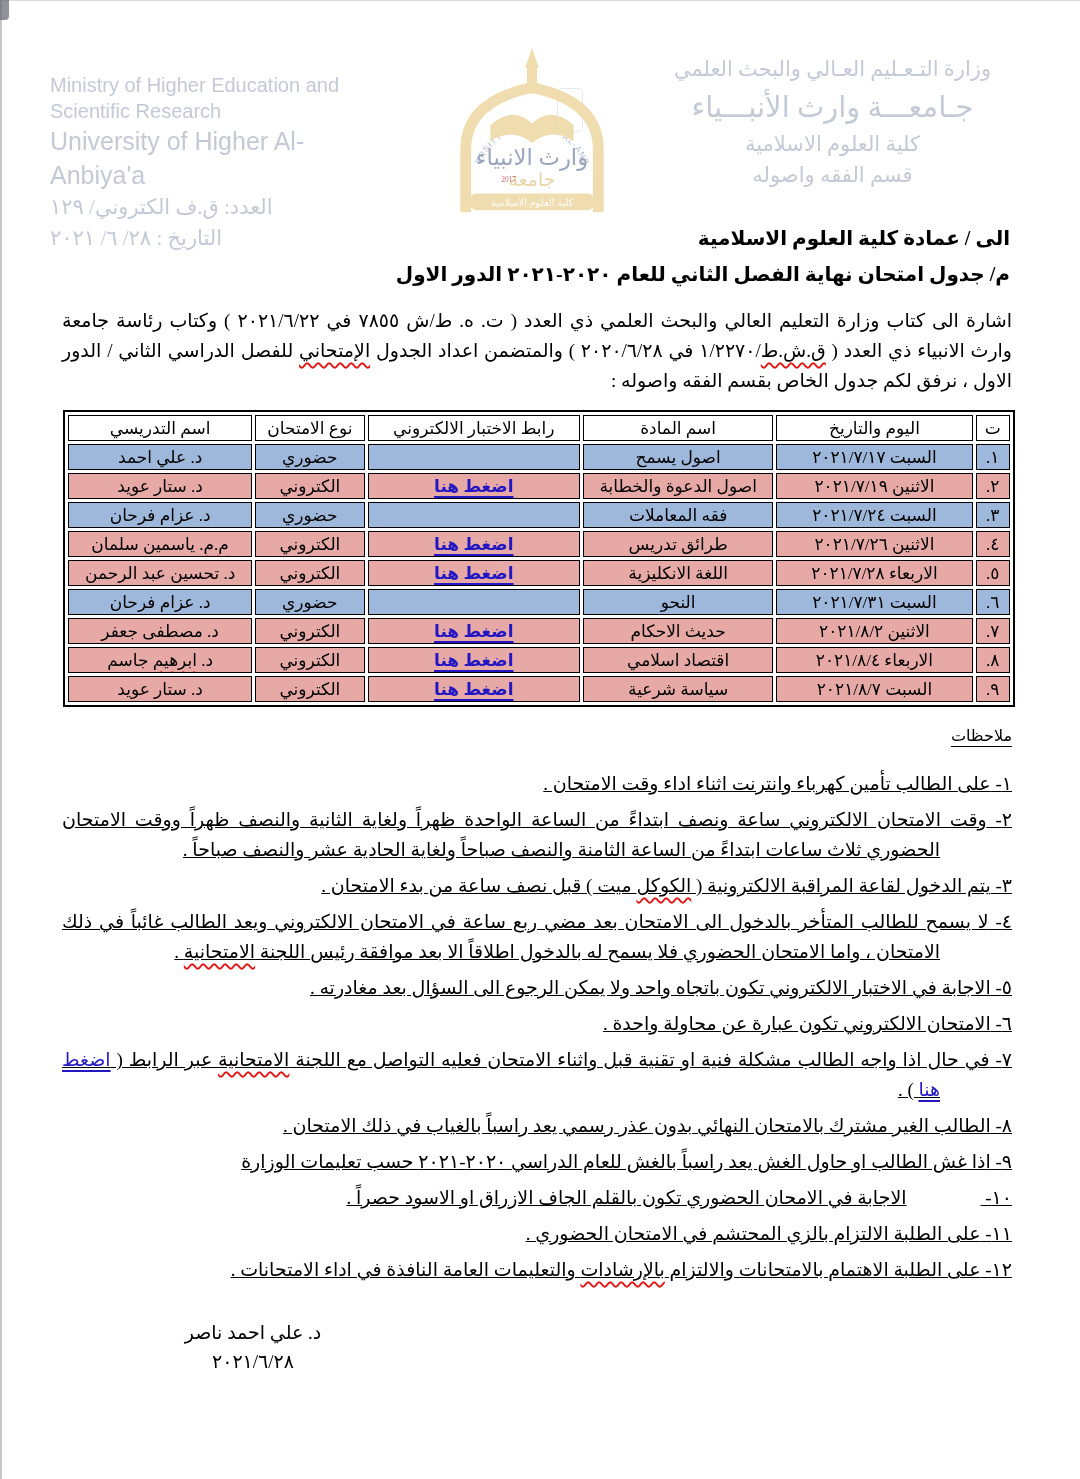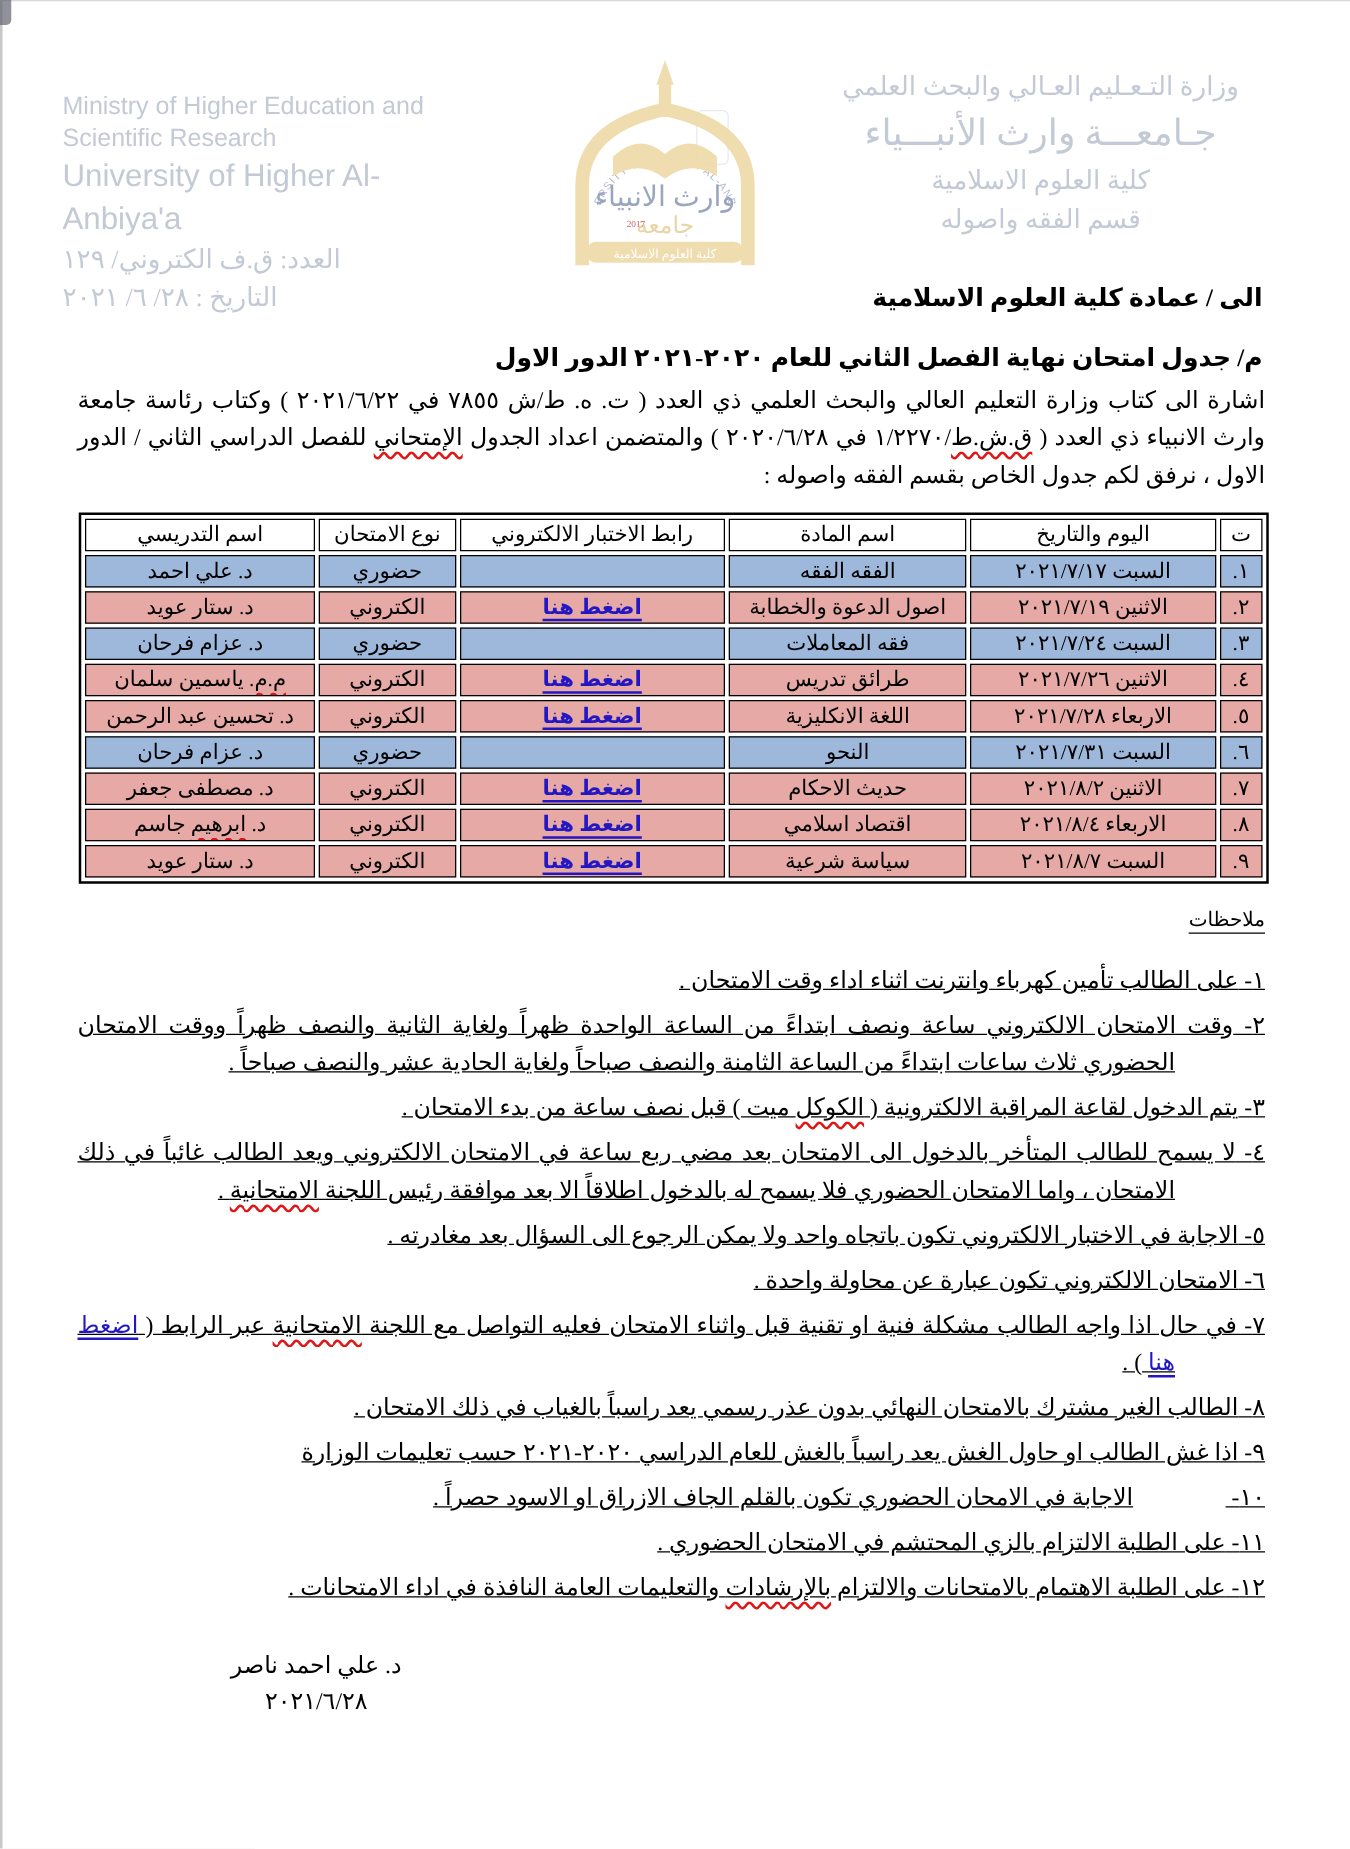--- a/index.html
+++ b/index.html
@@ -19,21 +19,21 @@
   .hl-en{font-family:"Liberation Sans",sans-serif;font-size:20px;line-height:26px;}
   .hl-univ{font-family:"Liberation Sans",sans-serif;font-size:25px;line-height:34px;}
   .hl-ar{font-size:21px;line-height:31px;direction:rtl;}
   .hdr-right{position:absolute;left:645px;top:54px;width:375px;text-align:center;color:var(--header-gray);direction:rtl;}
   .hr-line{font-size:21px;line-height:31px;}
   .hr-univ{font-size:29px;line-height:44px;}
   .logo-wrap{position:absolute;left:437px;top:44px;width:190px;height:188px;}
 
   
   .to-line{position:absolute;right:70px;top:226px;direction:rtl;font-weight:bold;font-size:20px;white-space:nowrap;}
-  .subject-line{position:absolute;right:70px;top:274px;direction:rtl;font-weight:bold;font-size:20px;white-space:nowrap;}
+  .subject-line{position:absolute;right:70px;top:262px;direction:rtl;font-weight:bold;font-size:20px;white-space:nowrap;}
   .intro{position:absolute;left:62px;right:68px;top:306px;direction:rtl;text-align:justify;font-size:19px;line-height:30px;}
 
   
   .exam-table{position:absolute;left:63px;top:410px;width:952px;}
   table{width:100%;direction:rtl;border-collapse:separate;border-spacing:3px;border:2px solid #000;table-layout:fixed;background:#fff;}
   th,td{border:1.5px solid #000;height:24px;text-align:center;vertical-align:middle;font-size:17px;padding:0 3px;overflow:hidden;white-space:nowrap;}
   thead th{background:#fff;font-weight:normal;font-size:17px;}
   tr.blue td{background:var(--row-blue);}
   tr.pink td{background:var(--row-pink);}
   .lnk{color:var(--link);text-decoration:underline;text-underline-offset:4px;text-decoration-thickness:1.5px;cursor:pointer;}
@@ -115,21 +115,21 @@
             <th>اسم المادة</th>
             <th>رابط الاختبار الالكتروني</th>
             <th>نوع الامتحان</th>
             <th>اسم التدريسي</th>
           </tr>
       </thead>
       <tbody>
           <tr class="blue">
             <td>١.</td>
             <td>السبت ٢٠٢١/٧/١٧</td>
-            <td>الفقه الفقه</td>
+            <td>اصول يسمح</td>
             <td></td>
             <td>حضوري</td>
             <td>د. علي احمد</td>
           </tr>
           <tr class="pink">
             <td>٢.</td>
             <td>الاثنين ٢٠٢١/٧/١٩</td>
             <td>اصول الدعوة والخطابة</td>
             <td><a class="lnk">اضغط هنا</a></td>
             <td>الكتروني</td>

